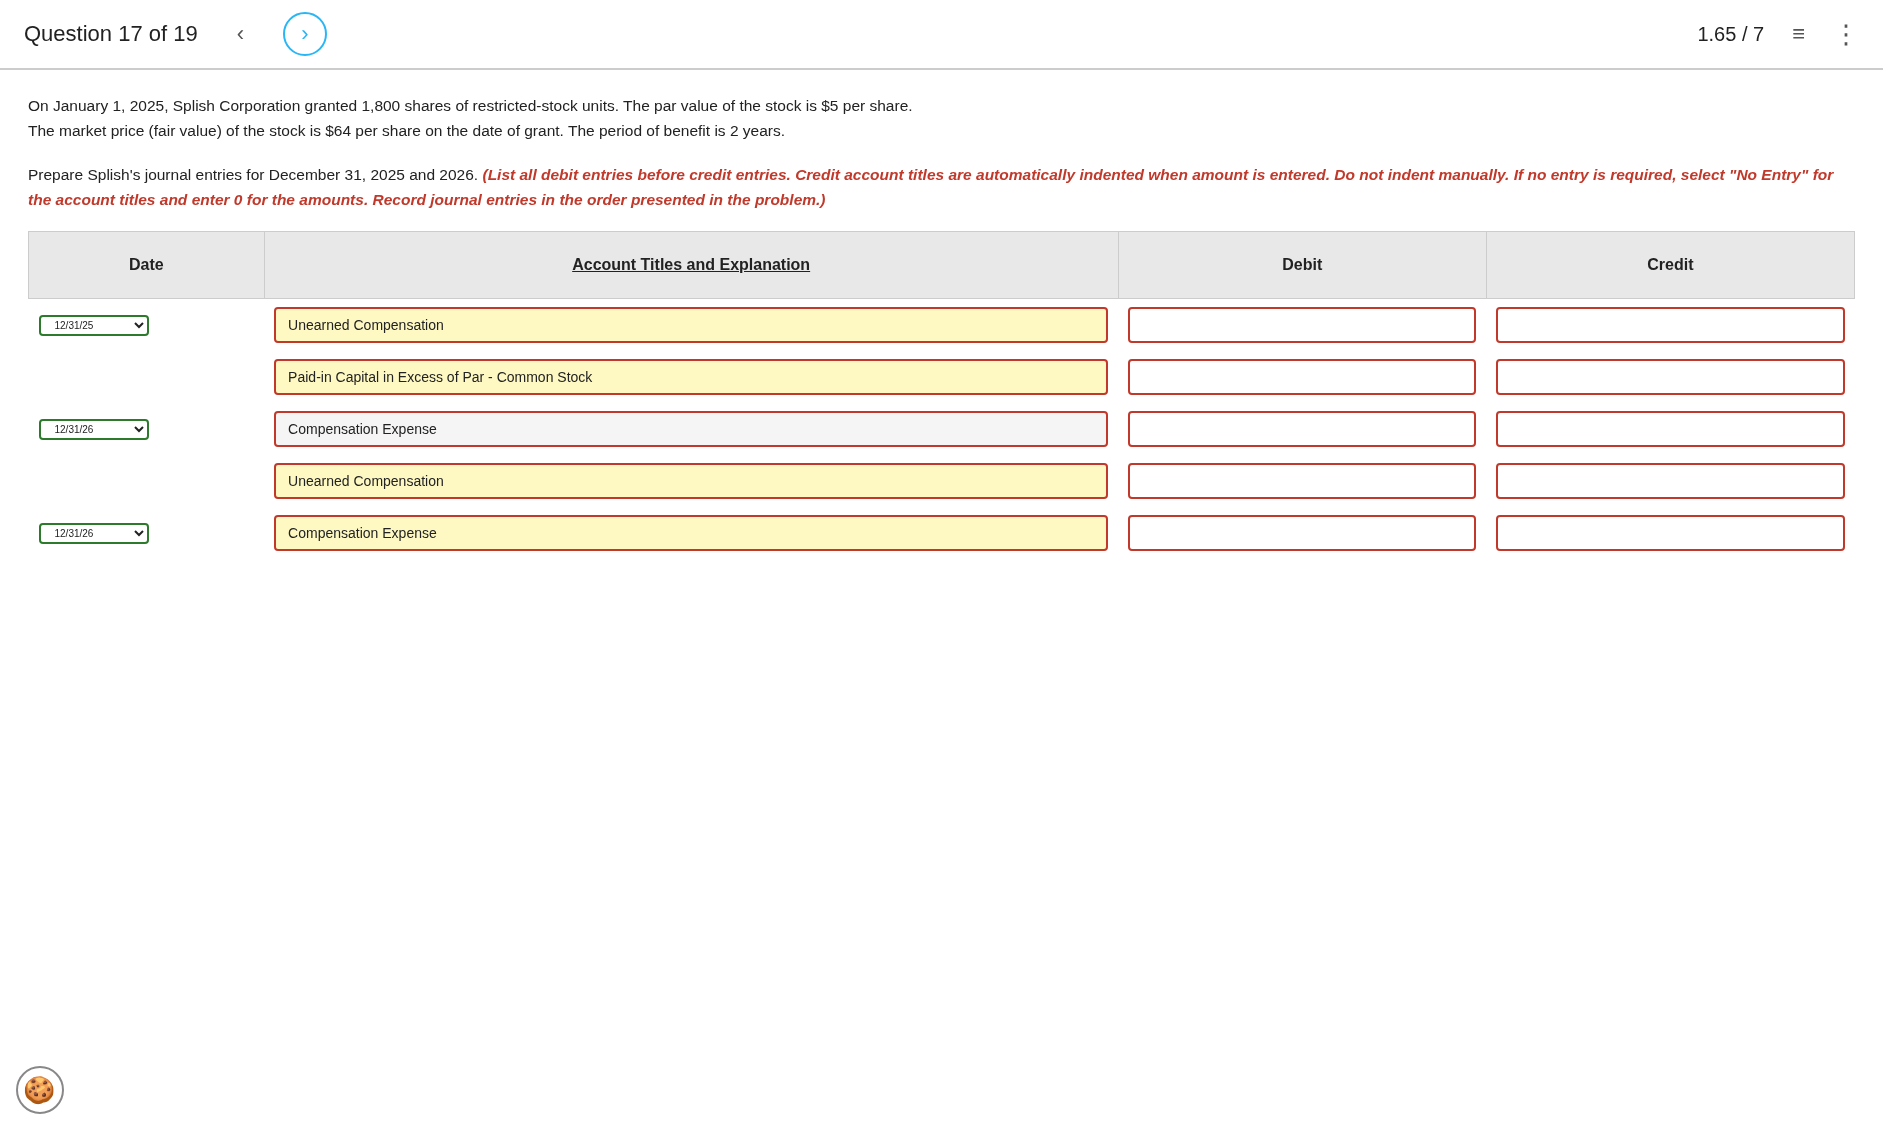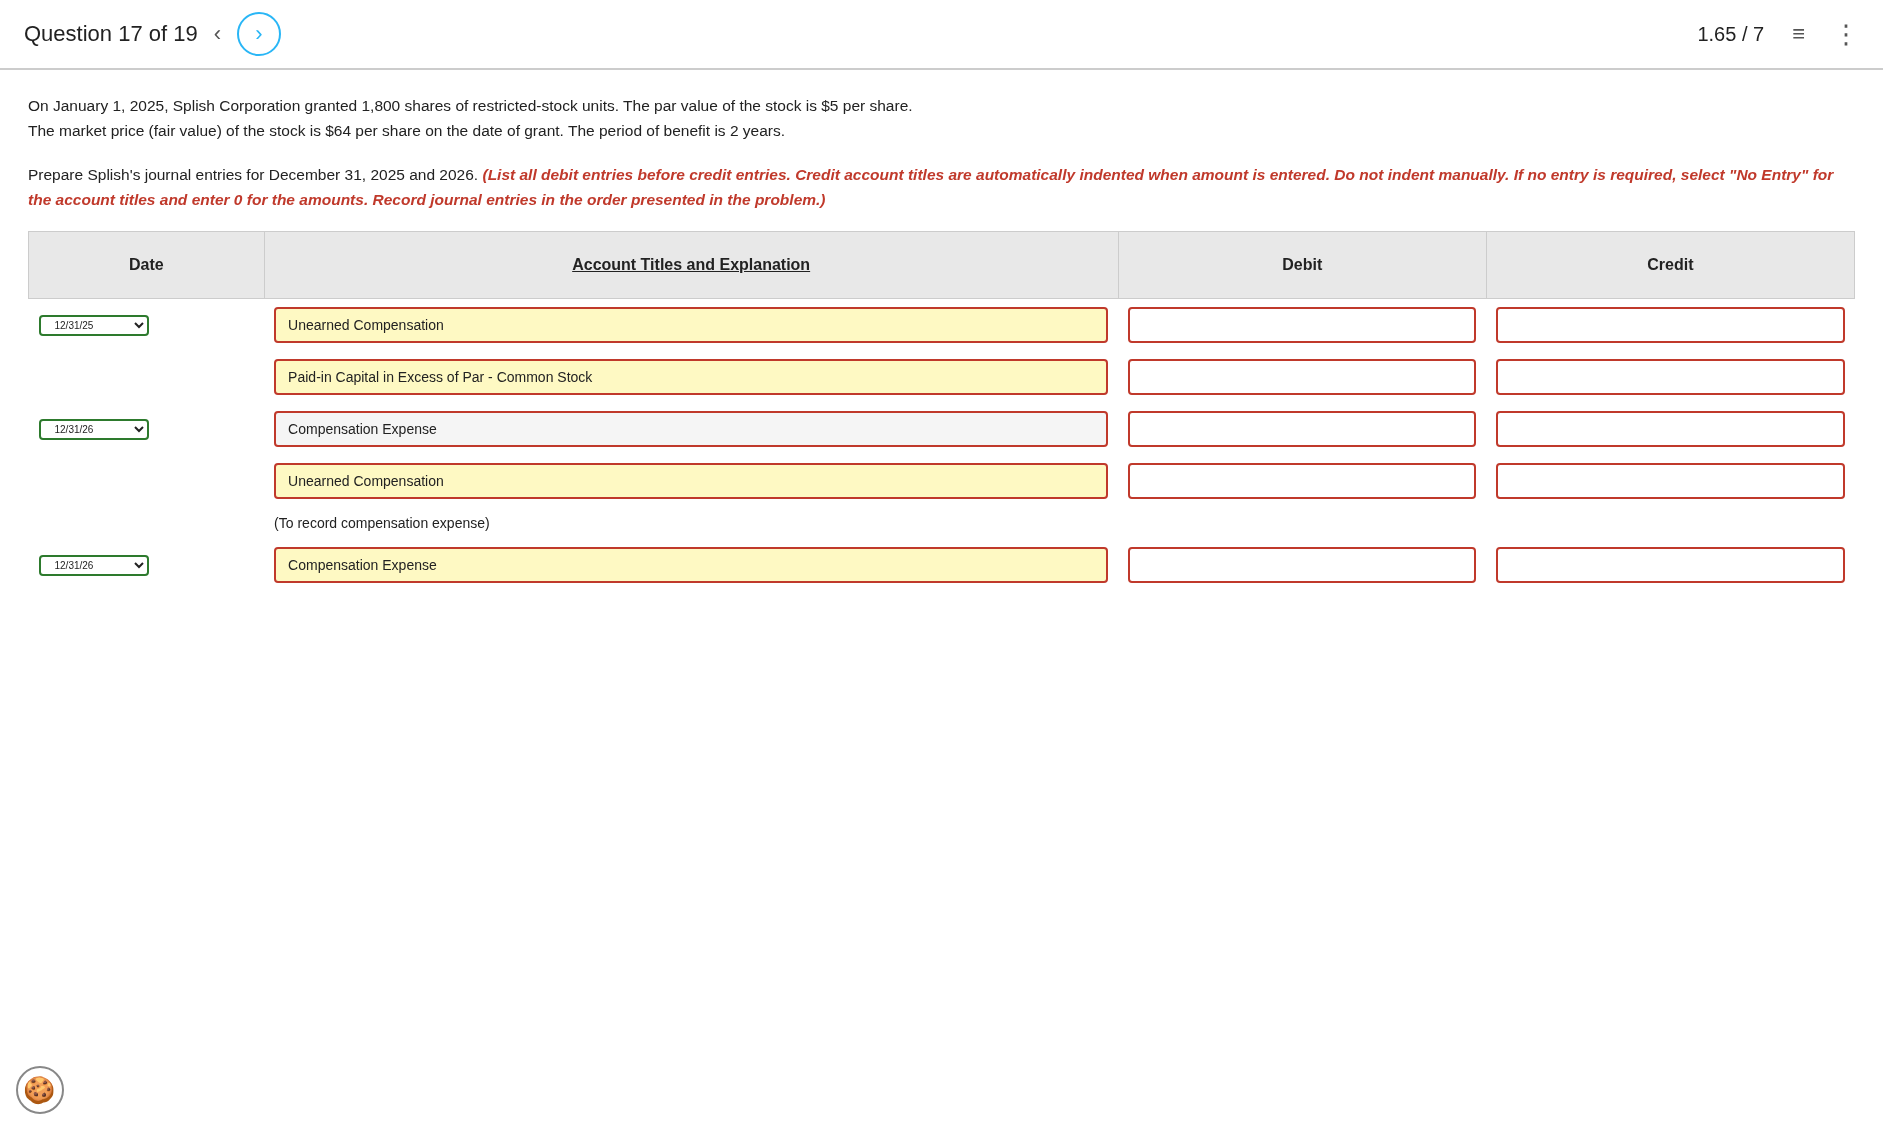--- a/index.html
+++ b/index.html
@@ -15,21 +15,21 @@
       display: flex;
       align-items: center;
       justify-content: space-between;
       padding: 12px 24px;
       border-bottom: 2px solid #ccc;
       background: #fff;
     }
     .header-left {
       display: flex;
       align-items: center;
-      gap: 8px;
+      gap: 31px;
     }
     .question-title {
       font-size: 22px;
       font-weight: 400;
     }
     .nav-btn {
       background: none;
       border: none;
       font-size: 22px;
       cursor: pointer;
@@ -273,24 +273,20 @@
           <input class="account-input" type="text" value="Unearned Compensation" style="">
         </td>
         <td class="col-debit">
           <input class="amount-input" type="text" value="" style="">
         </td>
         <td class="col-credit">
           <input class="amount-input" type="text" value="" style="">
         </td>
       </tr>
 
-      <tr>
-        <td class="col-date"></td>
-        <td colspan="3" class="note-text">(To record compensation expense)</td>
-      </tr>
 
       <tr>
         <td class="col-date">
           <select class="date-select">
             <option>12/31/25</option>
             <option selected="">12/31/26</option>
           </select>
         </td>
         <td class="col-account">
           <input class="account-input" type="text" value="Compensation Expense" style="">

